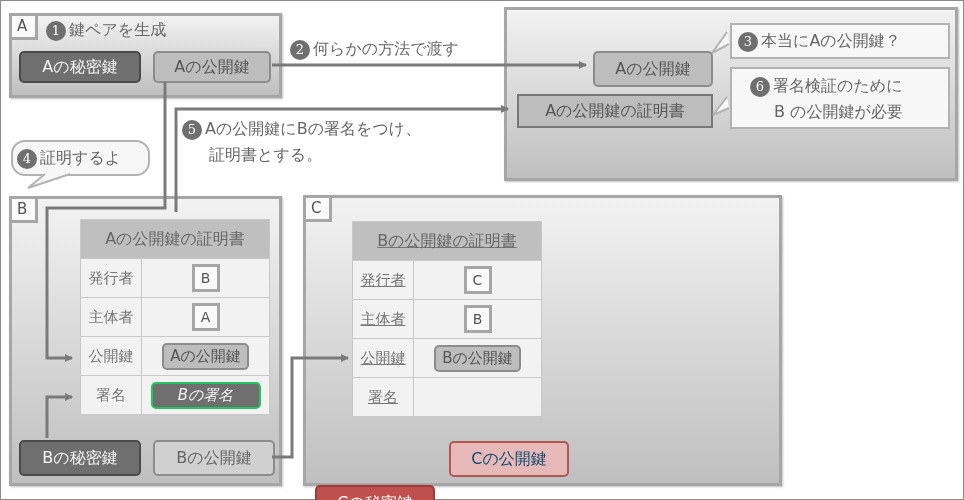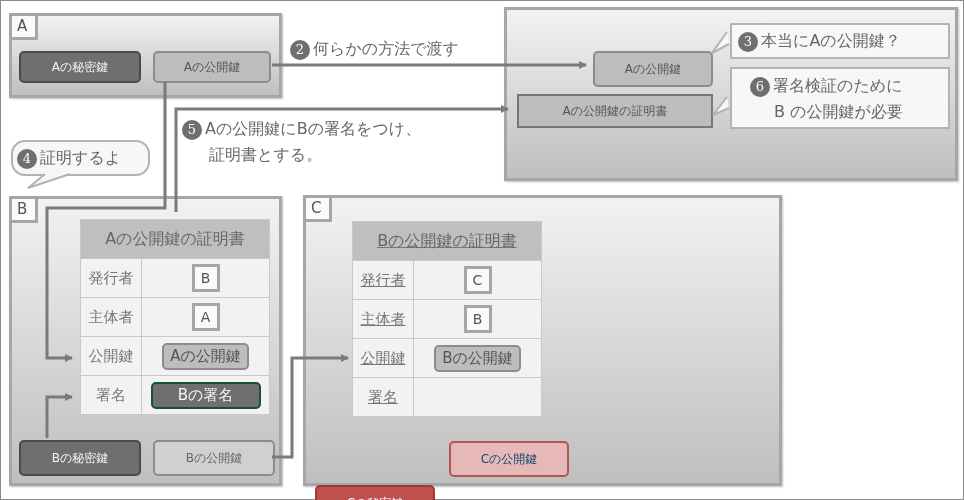--- a/index.html
+++ b/index.html
@@ -4,47 +4,50 @@
 <style>
   html, body { margin: 0; padding: 0; }
   body { width: 964px; height: 500px; position: relative; background: #ffffff; overflow: hidden;
          font-family: "DejaVu Sans", "Liberation Sans", sans-serif; color: #666; }
   .frame { position: absolute; left: 0; top: 0; width: 962px; height: 498px; border: 1px solid #8a8a8a; }
   .panel { position: absolute; border: 3px solid #a6a6a6; box-sizing: border-box;
            background: linear-gradient(#f2f2f2, #bfbfbf); box-shadow: 1px 1px 2px rgba(0,0,0,0.25); }
   .tag { position: absolute; left: 0; top: 0; width: 26px; height: 24px; background: #fafafa;
          border-right: 3px solid #a6a6a6; border-bottom: 3px solid #a6a6a6; box-sizing: border-box;
          font-size: 15px; color: #555; line-height: 21px; text-indent: 5px; }
-  .key { position: absolute; box-sizing: border-box; border-radius: 5px; font-size: 12px; text-align: center; }
+  .key { position: absolute; box-sizing: border-box; border-radius: 5px; font-size: 16px; text-align: center; }
   .key.dark { background: #6f6f6f; border: 2px solid #4a4a4a; color: #f5f5f5; }
   .key.light { background: #bdbdbd; border: 2px solid #8c8c8c; color: #555; }
   .key.redd { background: #c0504d; border: 2px solid #9e3b38; color: #ffffff; }
   .key.redl { background: #e6b9b8; border: 2px solid #b05653; color: #0c4a6e; }
   .num { display: inline-block; width: 20px; height: 20px; border-radius: 50%; background: #6f6f6f; color: #fff;
          font-family: "DejaVu Serif", serif; font-size: 13px; text-align: center; line-height: 20px; vertical-align: middle; margin-right: 3px; }
   .label { position: absolute; font-size: 16px; color: #666; white-space: nowrap; }
   .callout { position: absolute; background: #f7f7f7; border: 2px solid #b3b3b3; box-sizing: border-box; font-size: 16px; color: #666; }
   .cert { position: absolute; border-collapse: collapse; background: #f2f2f2; font-size: 15px; color: #777; }
   .cert td, .cert th { border: 1px solid #c8c8c8; text-align: center; padding: 0; }
   .cert th { background: #bfbfbf; font-weight: normal; font-size: 16px; color: #666; height: 38px; }
   .cert td { height: 38px; }
   .cert td.h { width: 60px; }
   .idbox { display: inline-block; width: 22px; height: 22px; border: 3px solid #a6a6a6; background: #fafafa; line-height: 22px; font-size: 14px; color: #555; }
   .pill { display: inline-block; border-radius: 5px; padding: 2px 6px; font-size: 15px; }
   .pill.light { background: #bdbdbd; border: 2px solid #8c8c8c; color: #555; }
-  .pill.dark { background: #6f6f6f; border: 2px solid #14532d; color: #f5f5f5; width: 94px; }
+  .pill.dark { background: #6f6f6f; border: 2px solid #22c55e; color: #f5f5f5; width: 94px; font-style: italic; }
   svg.lines { position: absolute; left: 0; top: 0; }
 </style>
 </head>
 <body>
 
 <div class="frame"></div>
 
 <div class="panel" style="left:9px;top:13px;width:273px;height:85px;">
   <div class="tag">A</div>
+  <div class="label" style="left:34px;top:4px;">
+    <span class="num">1</span><span>鍵ペアを生成</span>
+  </div>
   <div class="key dark" style="left:7px;top:35px;width:122px;height:32px;line-height:28px;">Aの秘密鍵</div>
   <div class="key light" style="left:141px;top:35px;width:118px;height:32px;line-height:28px;">Aの公開鍵</div>
 </div>
 
 <div class="panel" style="left:504px;top:7px;width:454px;height:174px;">
   <div class="key light" style="left:86px;top:41px;width:120px;height:36px;line-height:32px;">Aの公開鍵</div>
   <div class="key light" style="left:10px;top:84px;width:196px;height:34px;line-height:30px;border-radius:0;border-color:#777;">Aの公開鍵の証明書</div>
   <div class="callout" style="left:223px;top:13px;width:220px;height:36px;line-height:32px;padding-left:6px;">
     <span class="num">3</span><span>本当にAの公開鍵？</span>
   </div>

